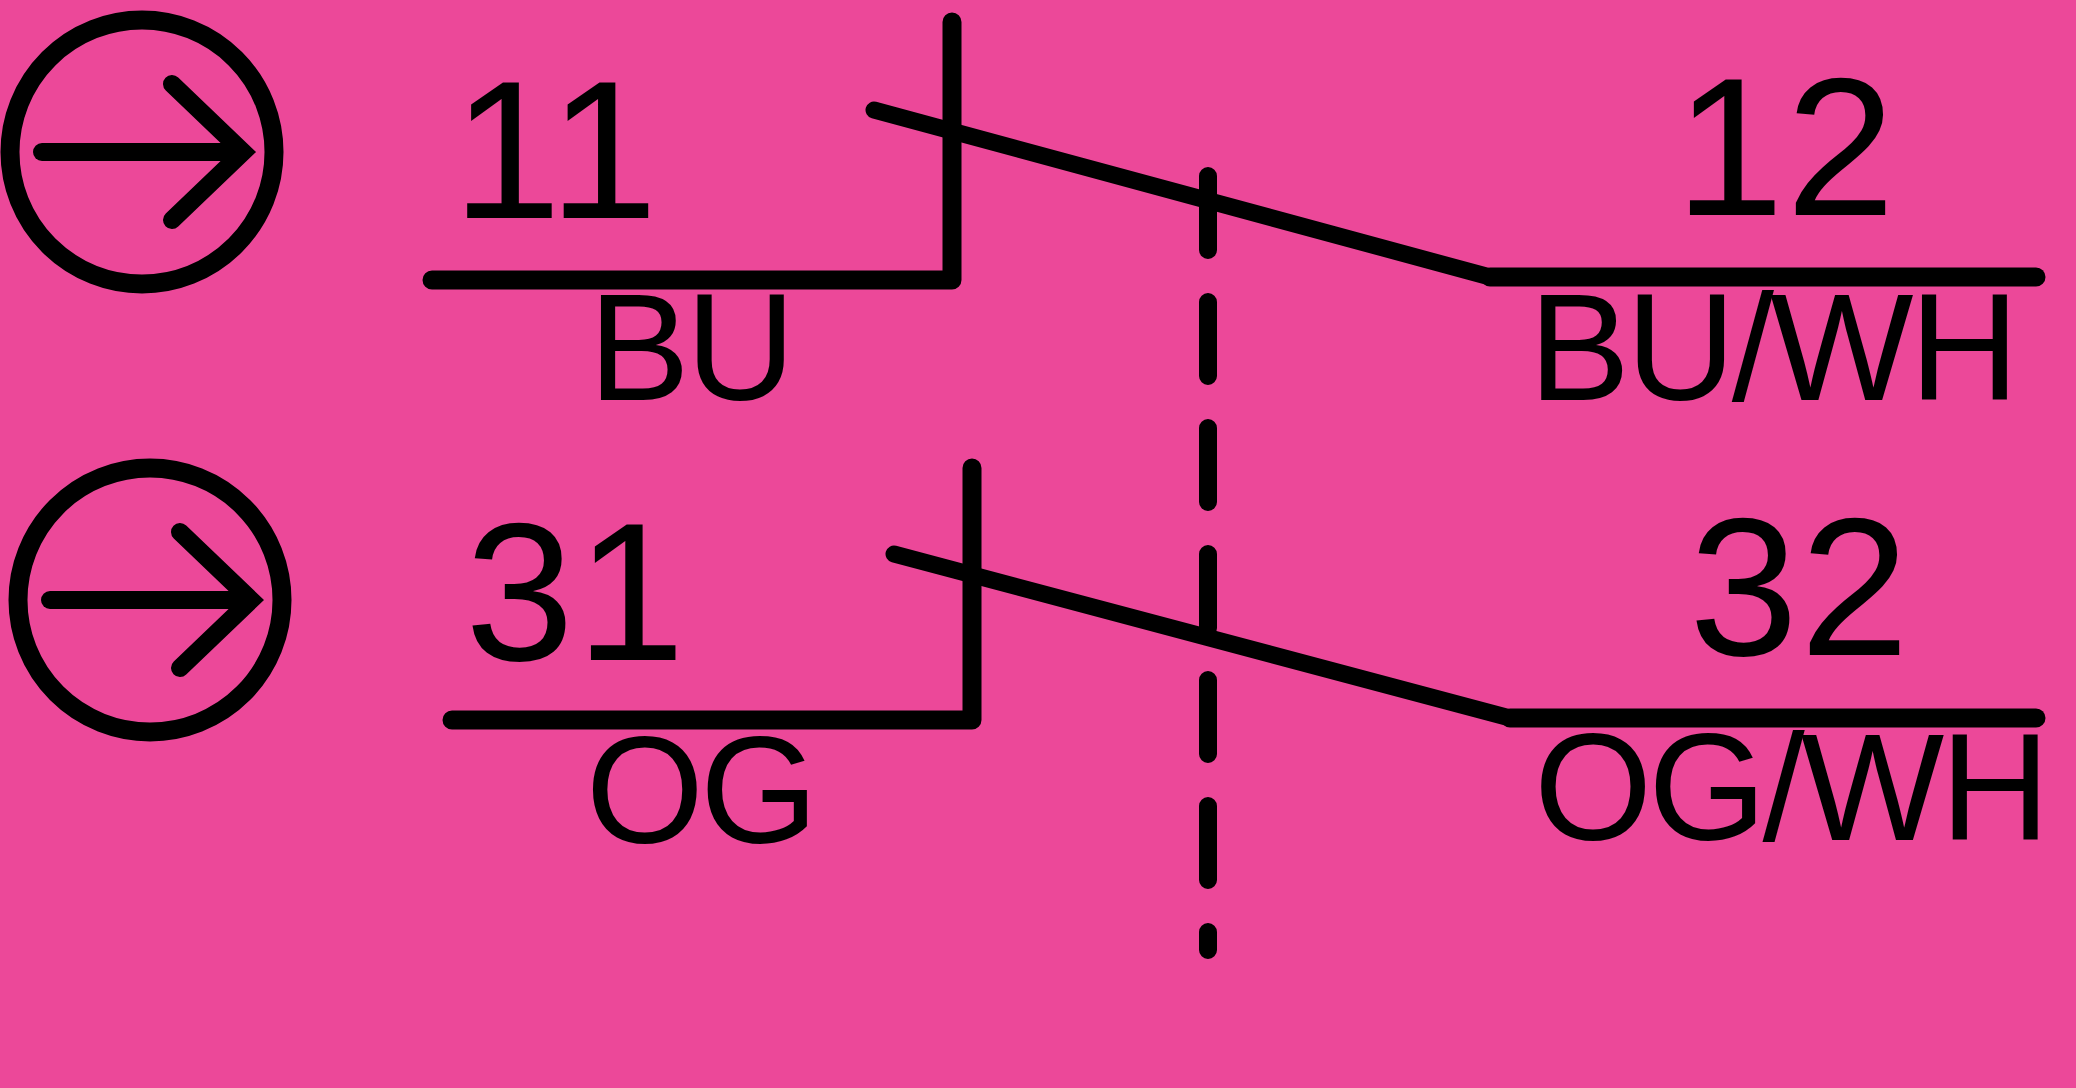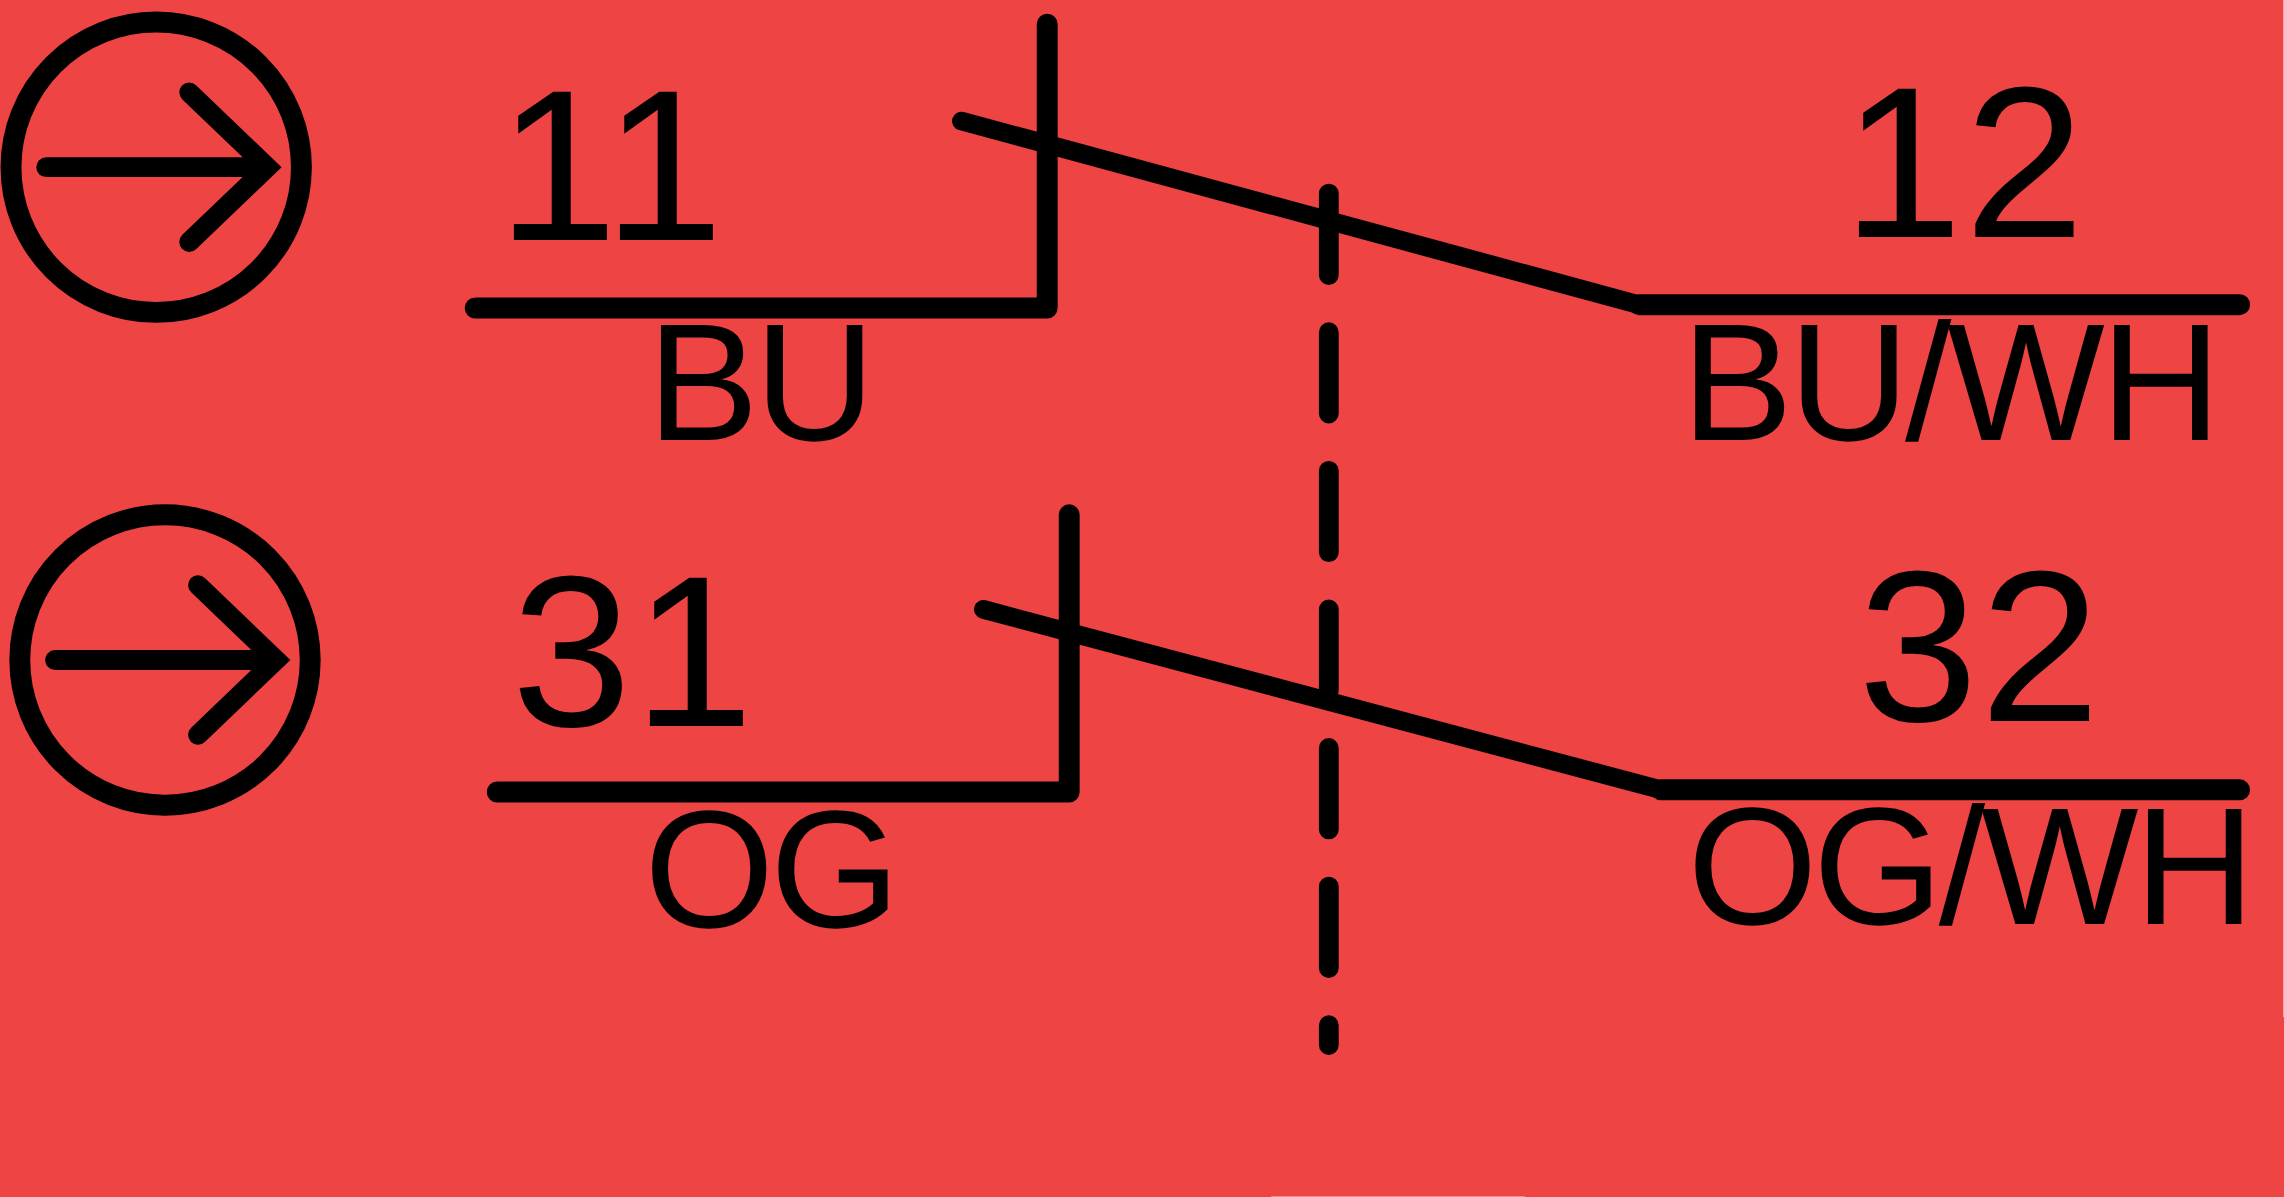--- a/index.html
+++ b/index.html
@@ -11,21 +11,21 @@
   body {
     width: 2076px;
     height: 1088px;
     overflow: hidden;
     font-family: "Liberation Sans", sans-serif;
   }
   #diagram-root {
     position: relative;
     width: 2076px;
     height: 1088px;
-    background: #ef4444;
+    background: #ec4899;
   }
   #schematic-svg {
     position: absolute;
     left: 0;
     top: 0;
     width: 2076px;
     height: 1088px;
     display: block;
   }
   .wire-thick {

